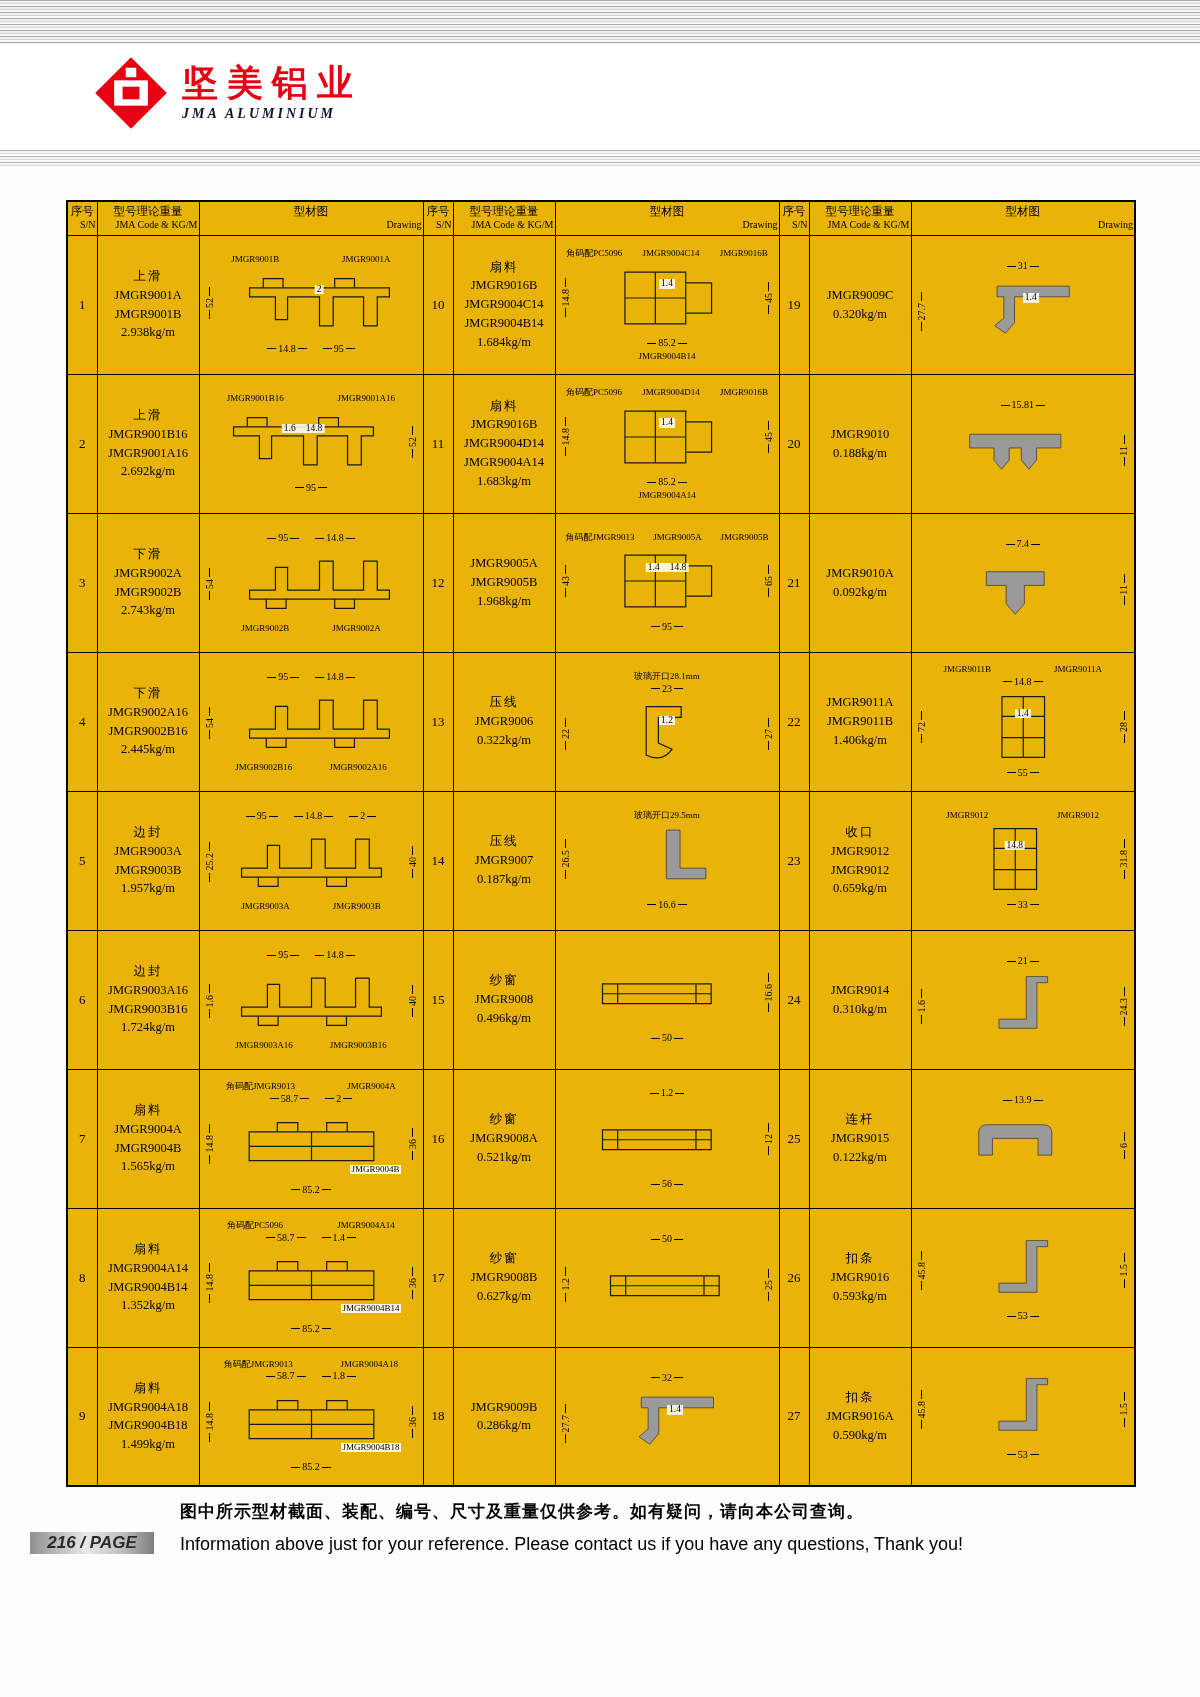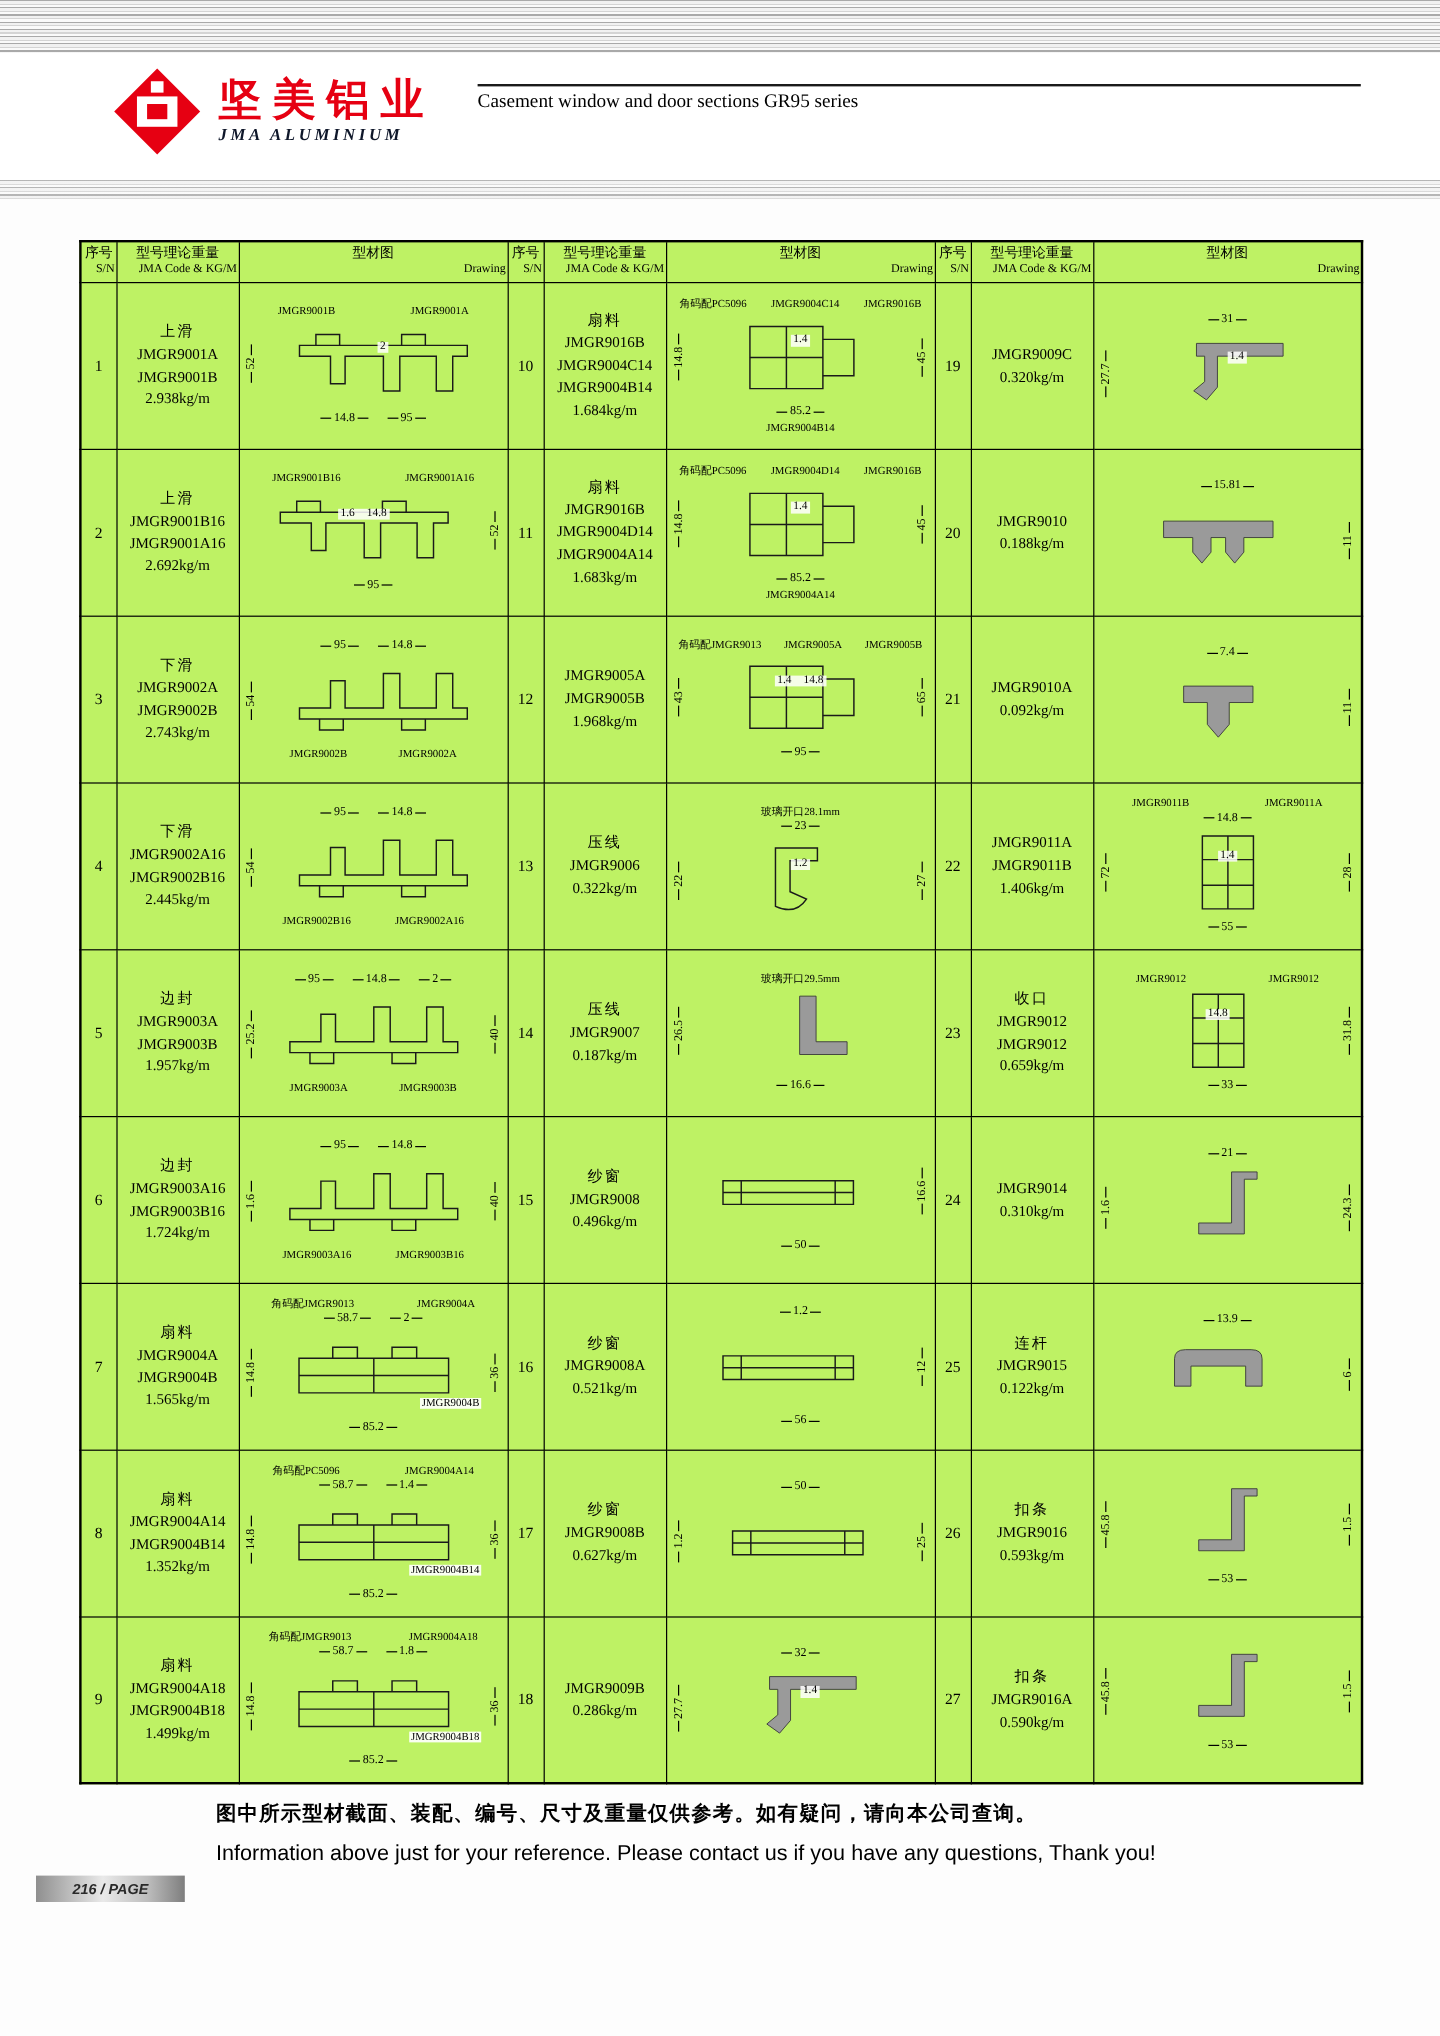--- a/index.html
+++ b/index.html
@@ -18,21 +18,21 @@
 
   .header { position:absolute; top:44px; left:0; width:100%; height:106px; background:#fff; }
   .logo { position:absolute; left:92px; top:10px; display:flex; align-items:center; gap:12px; }
   .logo-mark { display:block; }
   .logo-cn { color:#e60012; font-size:36px; font-weight:bold; letter-spacing:9px; line-height:1.1; }
   .logo-en { color:#0f172a; font-size:14px; font-weight:bold; font-style:italic; letter-spacing:3px; margin-top:3px; }
   .title-block { position:absolute; left:398px; top:22px; width:736px; }
   .title { font-size:28px; font-weight:bold; letter-spacing:2px; }
   .subtitle { font-size:16px; border-top:2px solid #1a1a1a; margin-top:4px; padding-top:4px; }
 
-  table.catalog { position:absolute; left:66px; top:200px; border-collapse:collapse; table-layout:fixed; border:2px solid #000; background:#bef264; }
+  table.catalog { position:absolute; left:66px; top:200px; border-collapse:collapse; table-layout:fixed; border:2px solid #000; background:#eab308; }
   .catalog th, .catalog td { border:1px solid #000; overflow:hidden; vertical-align:middle; }
   .catalog th { height:34px; font-weight:normal; padding:1px; }
   .th-cn { font-size:11.5px; line-height:1.2; text-align:center; }
   .th-en { font-size:10px; line-height:1.2; text-align:right; }
   .catalog td { height:139px; }
   .sn-cell { text-align:center; font-size:13px; }
   .code-cell { text-align:center; font-size:12.5px; line-height:1.5; padding:2px 1px; }
   .p-type { letter-spacing:2px; }
   .draw-cell { padding:2px; }
 
@@ -61,21 +61,21 @@
                  background:rgba(255,255,255,.9); padding:0 1px; }
 
   .footer-cn { position:absolute; left:180px; top:1500px; font-family:"Liberation Sans", sans-serif;
                font-size:17px; font-weight:bold; letter-spacing:1px; }
   .footer-en { position:absolute; left:180px; top:1534px; font-family:"Liberation Sans", sans-serif;
                font-size:18px; }
   .page-badge { position:absolute; left:30px; top:1532px; width:124px; height:22px;
                 background:linear-gradient(90deg,#8f8f8f 0%, #e9e9e9 45%, #bdbdbd 75%, #7e7e7e 100%);
                 display:flex; align-items:center; justify-content:center;
                 font-family:"Liberation Sans", sans-serif; font-style:italic; font-weight:bold;
-                font-size:12px; color:#2a2a2a;margin-top:31px; }
+                font-size:17px; color:#2a2a2a; }
 </style>
 </head>
 <body>
 
 <div class="page">
 
   <div class="top-band stripes"></div>
 
   <div class="header">
     <div class="logo">
@@ -84,21 +84,20 @@
         <rect x="21" y="25" width="32" height="24" fill="#ffffff"></rect>
         <rect x="29" y="31" width="16" height="12" fill="#e60012"></rect>
         <rect x="32" y="13" width="10" height="9" fill="#ffffff"></rect>
       </svg>
       <div class="logo-text">
         <div class="logo-cn">坚美铝业</div>
         <div class="logo-en">JMA ALUMINIUM</div>
       </div>
     </div>
     <div class="title-block">
-      <div class="subtitle">Casement window and door sections GR95 series</div>
     </div>
   </div>
 
   <div class="mid-band stripes"></div>
 
   <table class="catalog">
     <colgroup>
       <col style="width:30px">
         <col style="width:102px">
         <col style="width:224px">

